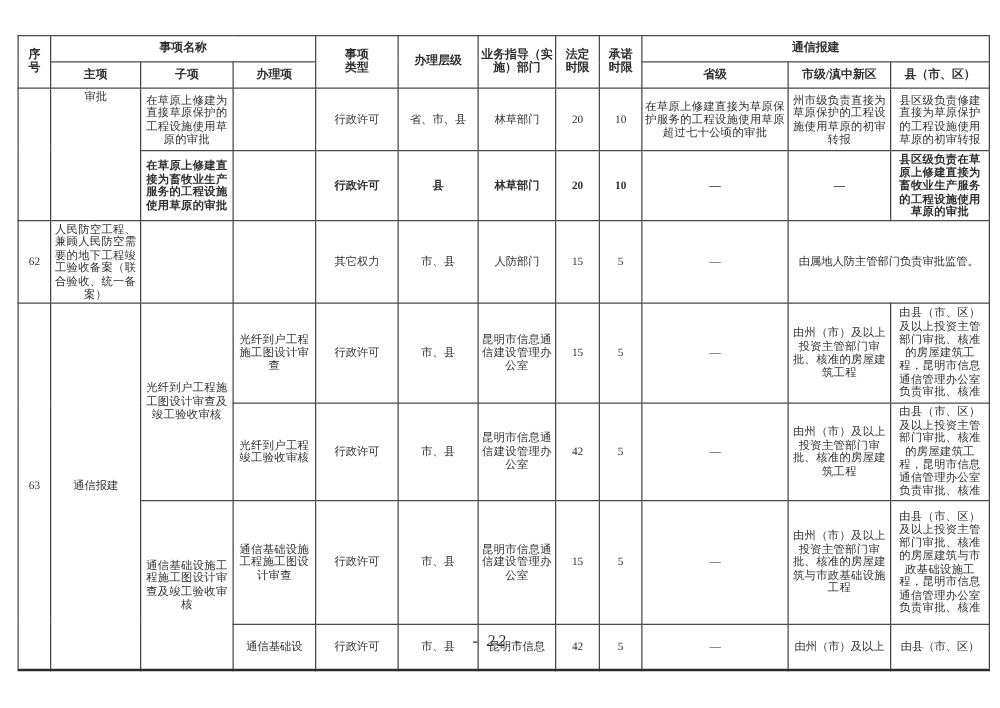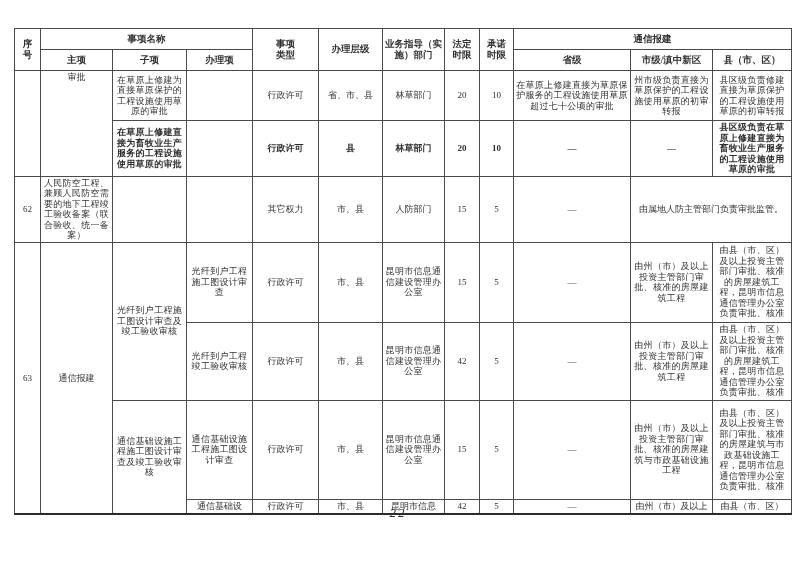--- a/index.html
+++ b/index.html
@@ -14,21 +14,21 @@
     word-break: break-all; overflow: hidden; color: #303030; }
   th { font-weight: bold; white-space: pre-line; font-size: 9.5px; line-height: 11px; }
   td.long { letter-spacing: 0.3px; }
   td.vtop { vertical-align: top; padding-top: 1px; }
   tr.rh1 { height: 21px; } tr.rh2 { height: 21px; }
   tr.rg1 { height: 50px; } tr.rg2 { height: 51px; font-weight: bold; }
   tr.r62 { height: 59px; }
   tr.rf1 { height: 80px; } tr.rf2 { height: 78px; }
   tr.rb1 { height: 99px; }
   tr.rp  { height: 15px; }
-  tr.rp td { line-height: 11px; padding: 1px 2px; margin-left: 28px; }
+  tr.rp td { line-height: 11px; padding: 12px 2px; margin-left: 28px; }
 
   .footer { position: absolute; left: 0; top: 505px; width: 796px; text-align: center;
     font-size: 13px; letter-spacing: 2px; color: #2b2b2b; font-style: italic; }
 </style>
 </head>
 <body>
 
 <div class="page">
 
   <table class="approval">

